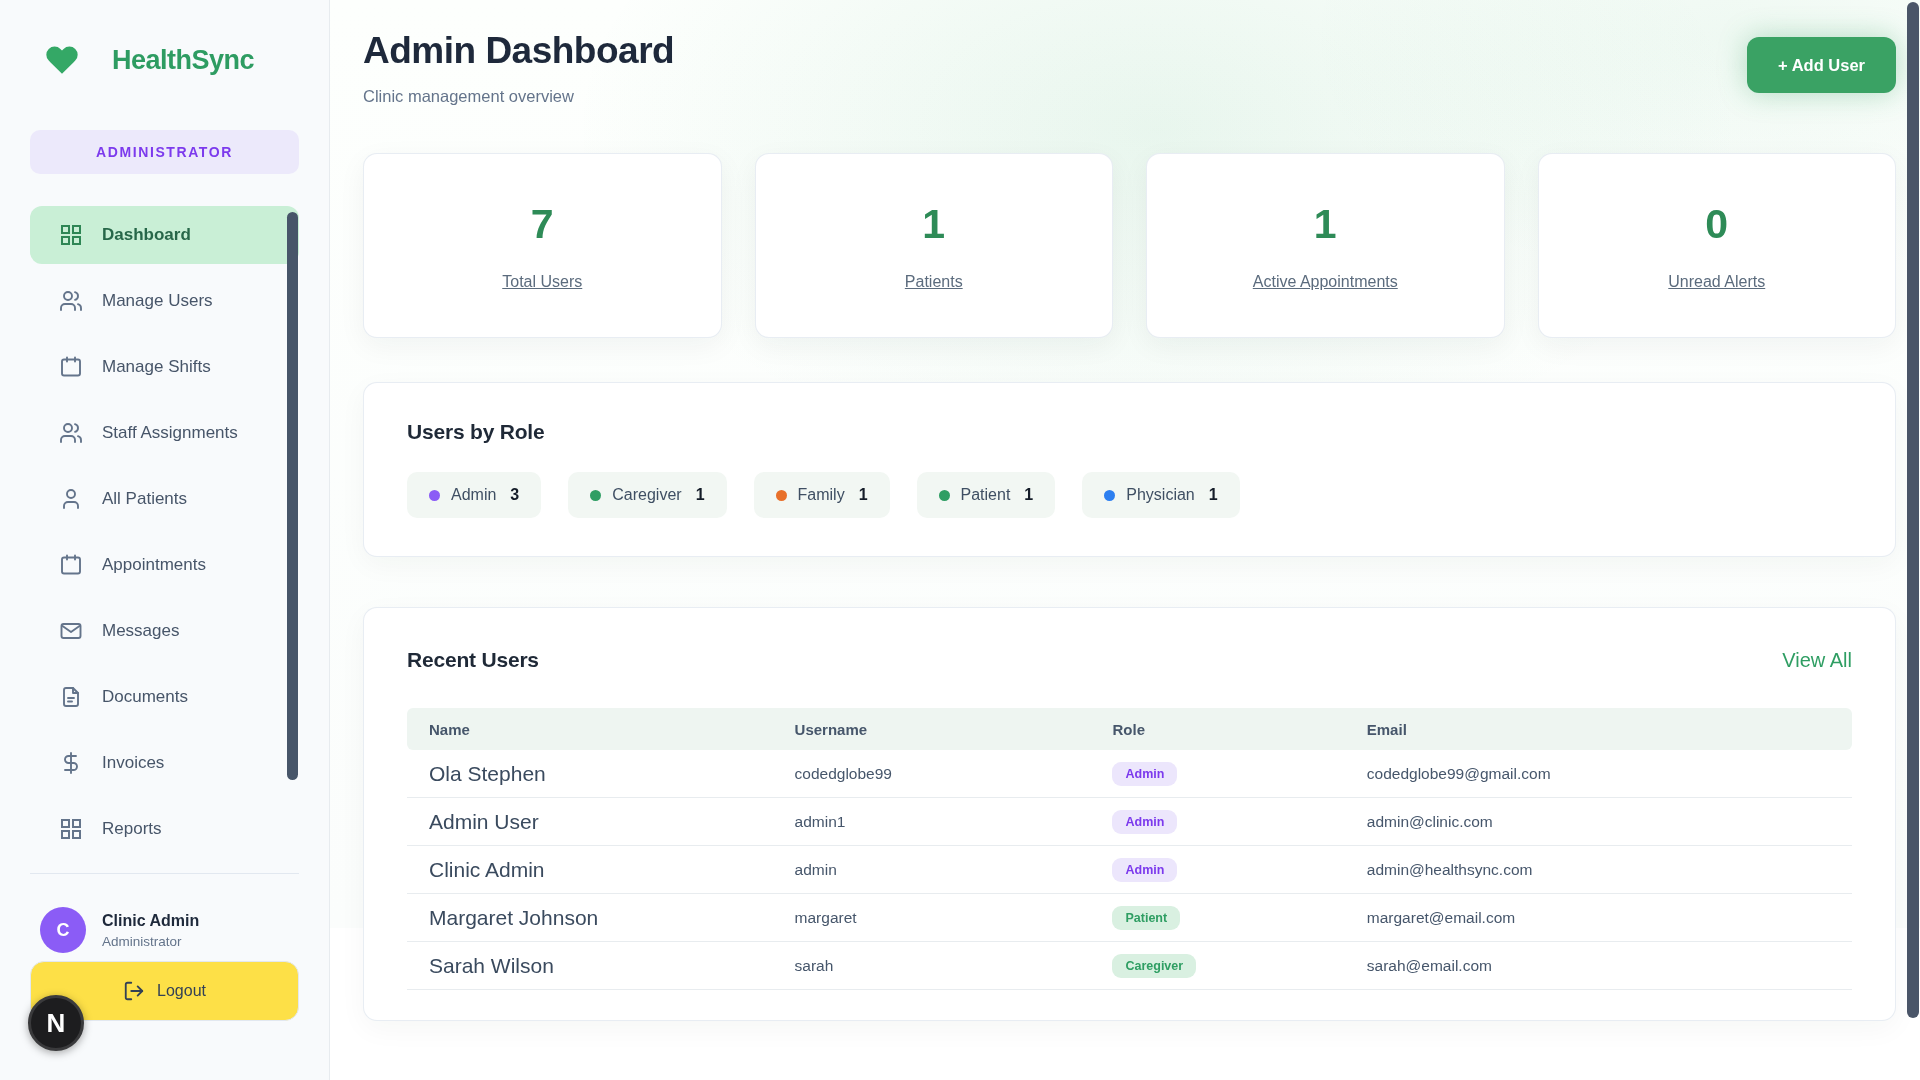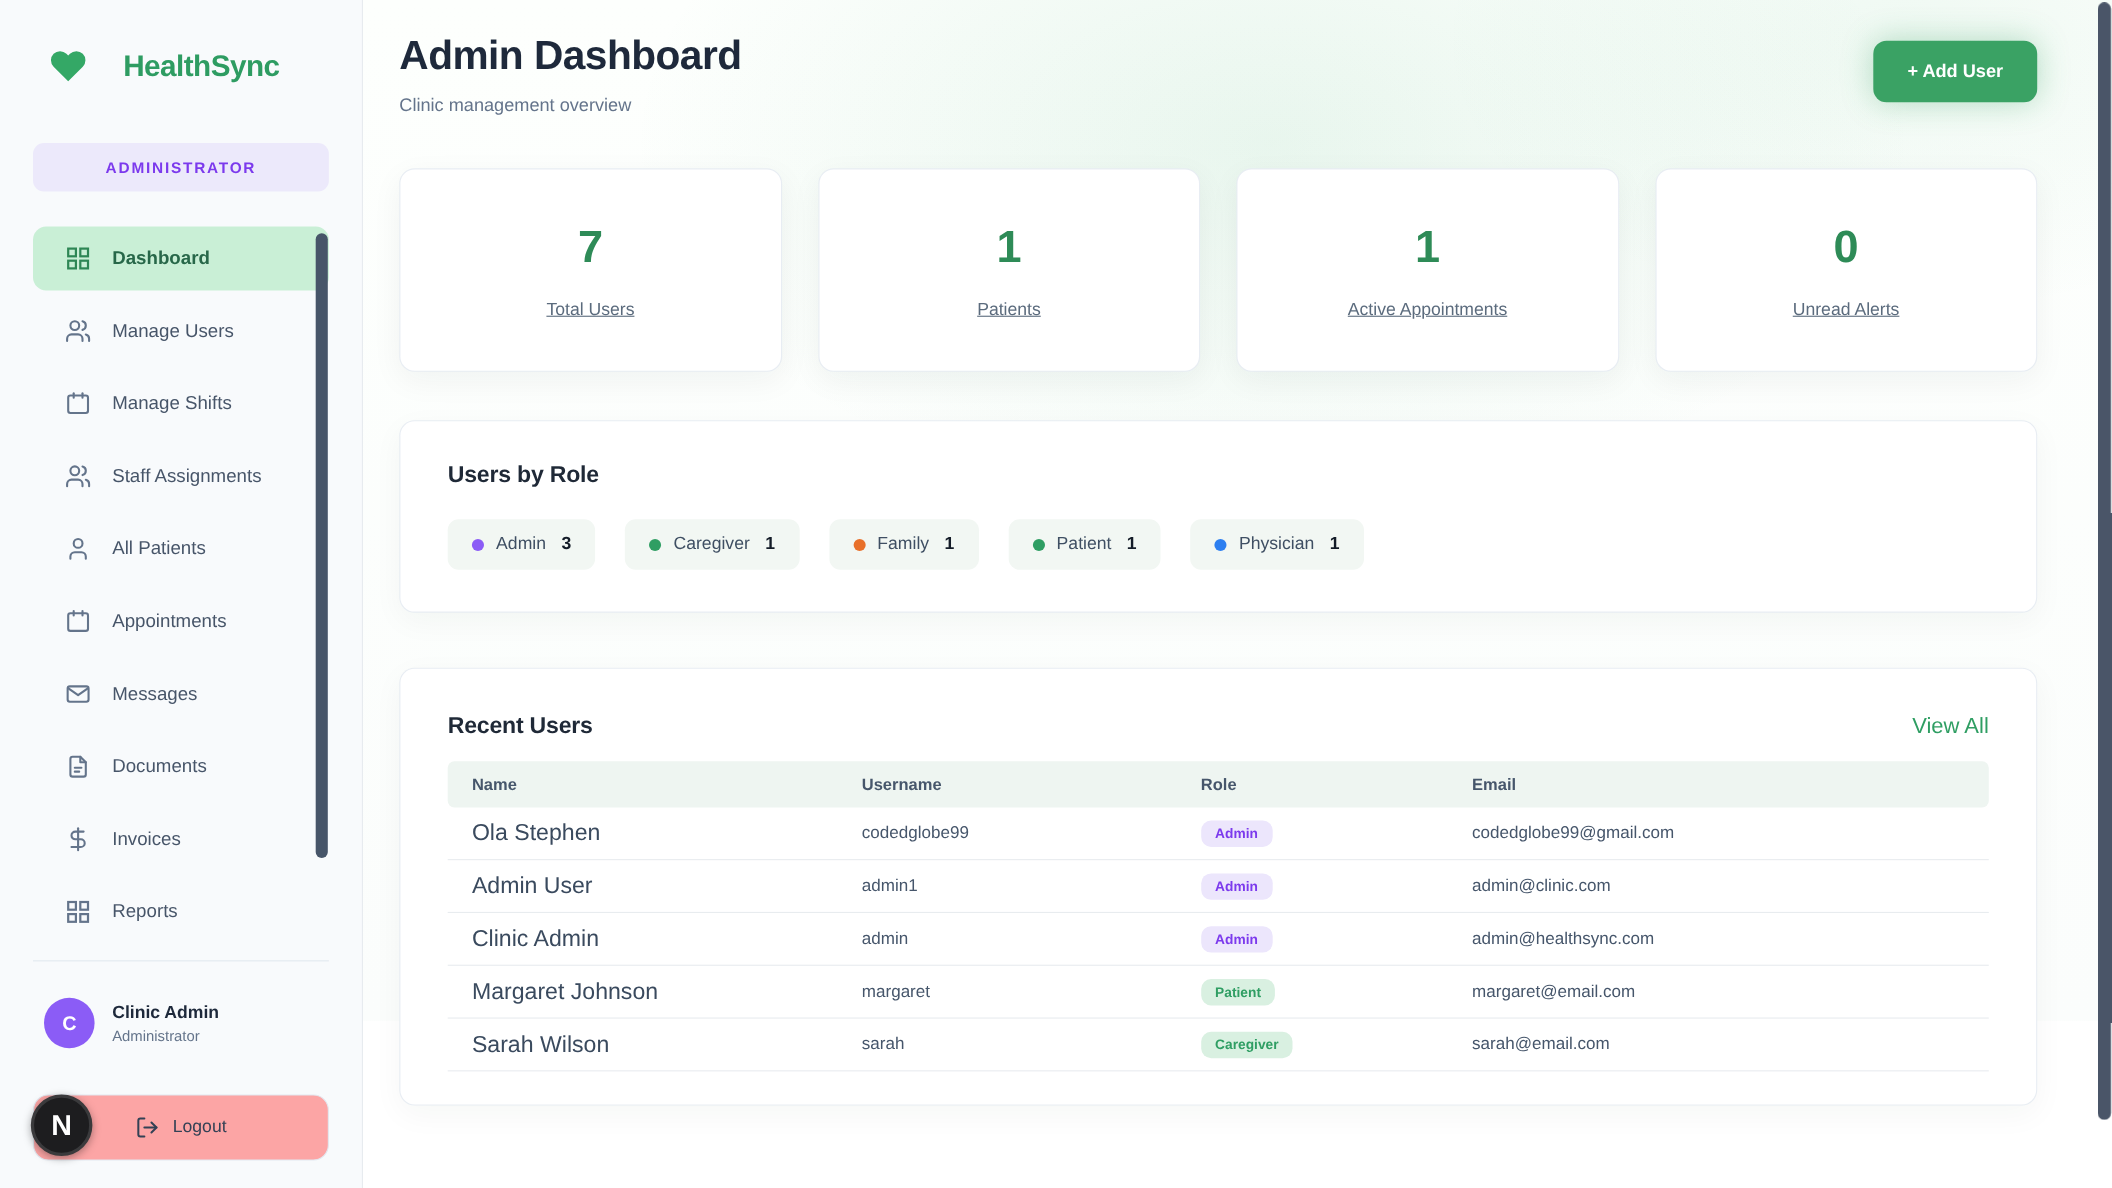--- a/index.html
+++ b/index.html
@@ -45,38 +45,38 @@
   }
   .profile { display:flex; align-items:center; gap:16px; margin-top:33px; padding-left:10px; }
   .avatar {
     width:46px; height:46px; border-radius:50%; background:#8b5cf6;
     color:#fff; font-size:18px; font-weight:700;
     display:flex; align-items:center; justify-content:center;
   }
   .profile-name { font-size:16px; font-weight:700; color:#1e293b; }
   .profile-role { font-size:13.5px; color:#64748b; margin-top:4px; }
   .logout-btn {
-    margin-top:42px; height:60px; width:100%;
-    border:1px solid #e2e8f0; border-radius:14px; background:#fca5a5;
+    margin-top:8px; height:60px; width:100%;
+    border:1px solid #e2e8f0; border-radius:14px; background:#fde047;
     display:flex; align-items:center; justify-content:center; gap:12px;
     font-size:16px; color:#334155; cursor:pointer;
     font-family:inherit;
   }
   .logout-btn .icon { width:22px; height:22px; color:#334155; }
   .dev-badge {
     position:absolute; left:-2px; top:121px;
     width:56px; height:56px; border-radius:50%;
     background:#1d1d1f; border:3px solid #3a3a3c;
     color:#fff; font-size:26px; font-weight:600;
     display:flex; align-items:center; justify-content:center;
     box-shadow:0 2px 8px rgba(0,0,0,.35);
   }
   
   .main {
-    margin-left:330px; height:928px; padding:0 68px 0 33px;
+    margin-left:330px; height:928px; padding:0 24px 0 33px;
     background:
       radial-gradient(900px 520px at 52% 14%, rgba(52,168,102,0.10), transparent 65%),
       radial-gradient(700px 420px at 88% 4%, rgba(52,168,102,0.07), transparent 60%),
       linear-gradient(#fdfffd,#fbfdfc);
   }
   .page-header { display:flex; justify-content:space-between; align-items:flex-start; padding-top:30px; }
   .page-title { font-size:37px; font-weight:800; color:#1e293b; letter-spacing:-0.5px; }
   .page-subtitle { margin-top:15px; font-size:16.5px; color:#64748b; }
   .add-user-btn {
     margin-top:7px; height:56px; padding:0 31px;
@@ -103,21 +103,21 @@
   .role-pill {
     display:inline-flex; align-items:center; gap:11px;
     background:#f2f7f3; border-radius:10px; padding:14px 22px;
   }
   .role-dot { width:11px; height:11px; border-radius:50%; }
   .role-label { font-size:16px; color:#3f4f63; }
   .role-count { font-size:16px; font-weight:700; color:#141c28; margin-left:3px; }
   .recent-panel { margin-top:50px; padding:40px 43px 30px; }
   .recent-head { display:flex; justify-content:space-between; align-items:center; }
   .view-all { font-size:20px; color:#2f9e63; font-weight:400; text-decoration:none; cursor:pointer; }
-  .users-table { margin-top:20px; }
+  .users-table { margin-top:36px; }
   .t-row { display:grid; grid-template-columns:25.3% 22% 17.6% 35.1%; align-items:center; }
   .t-header { background:#eef5f1; border-radius:6px; height:42px; }
   .t-header .t-cell { font-size:15px; font-weight:700; color:#46566b; }
   .t-cell { padding-left:22px; }
   .t-body .t-row { height:48px; border-bottom:1px solid #e8ecef; }
   .cell-name { font-size:21px; color:#3a4a5e; }
   .cell-user, .cell-email { font-size:15.5px; color:#46566b; }
   .badge {
     display:inline-block; padding:5px 13px; border-radius:9px;
     font-size:12.5px; font-weight:700;

